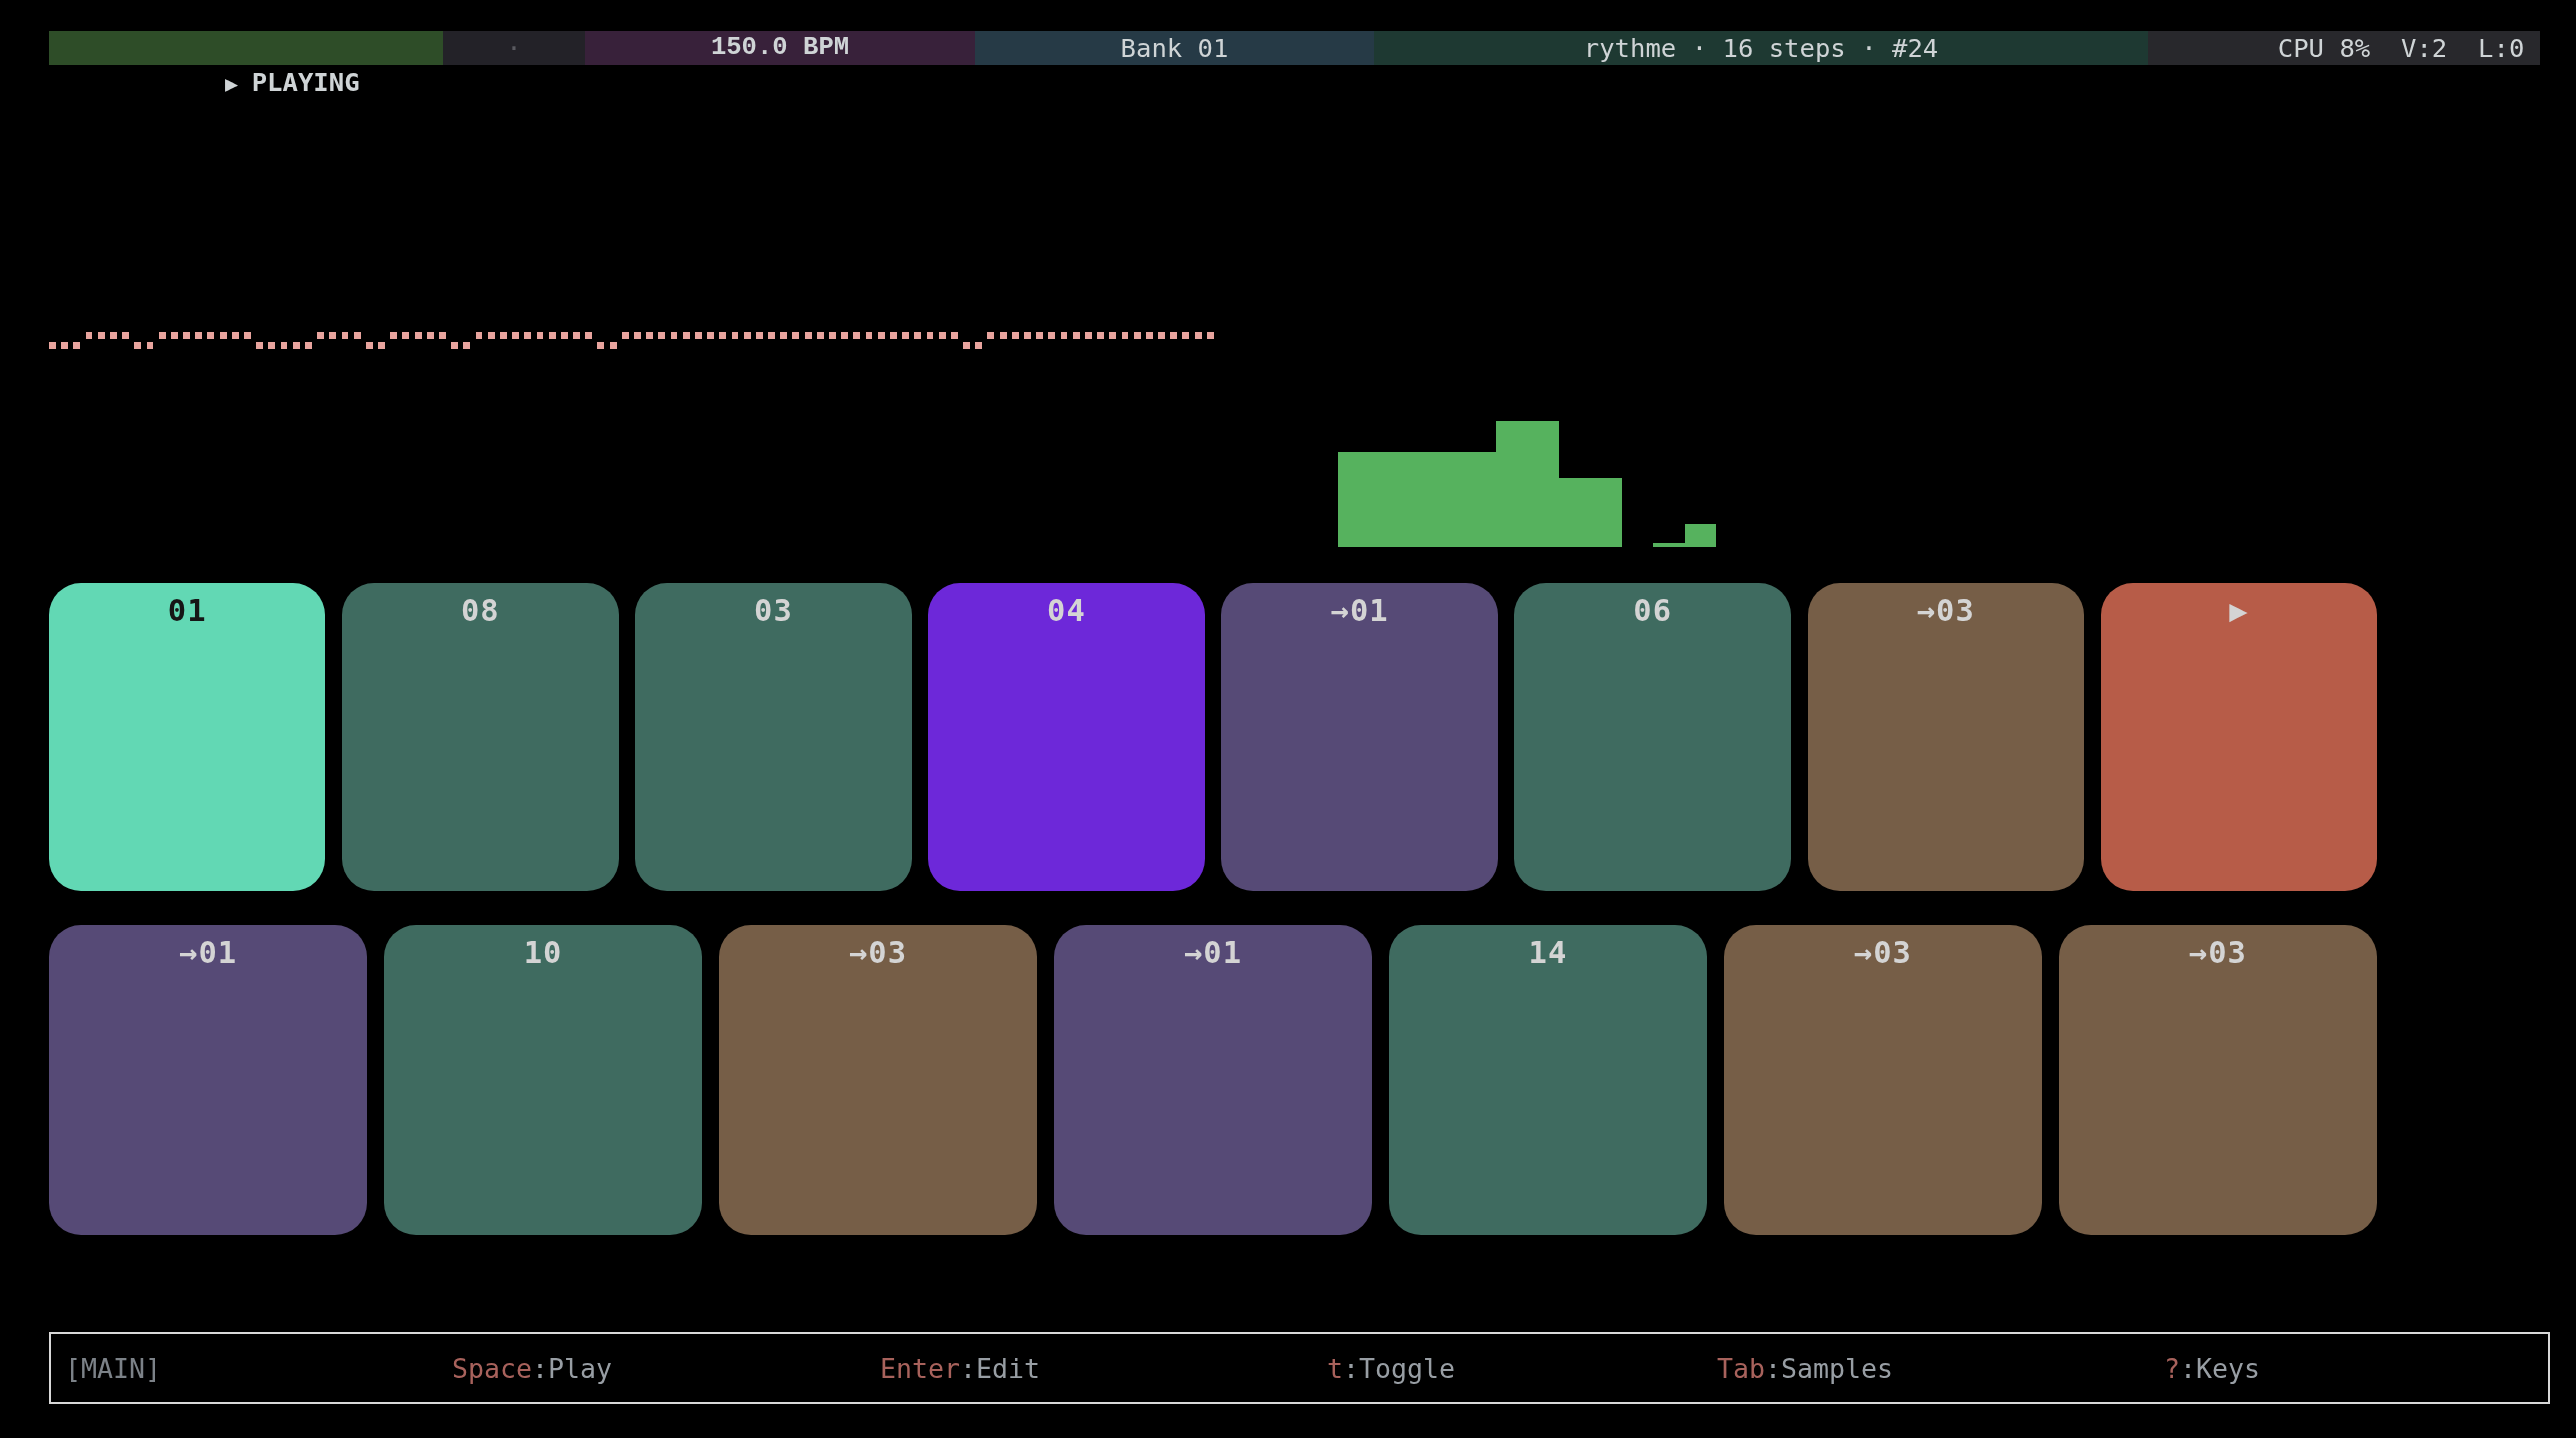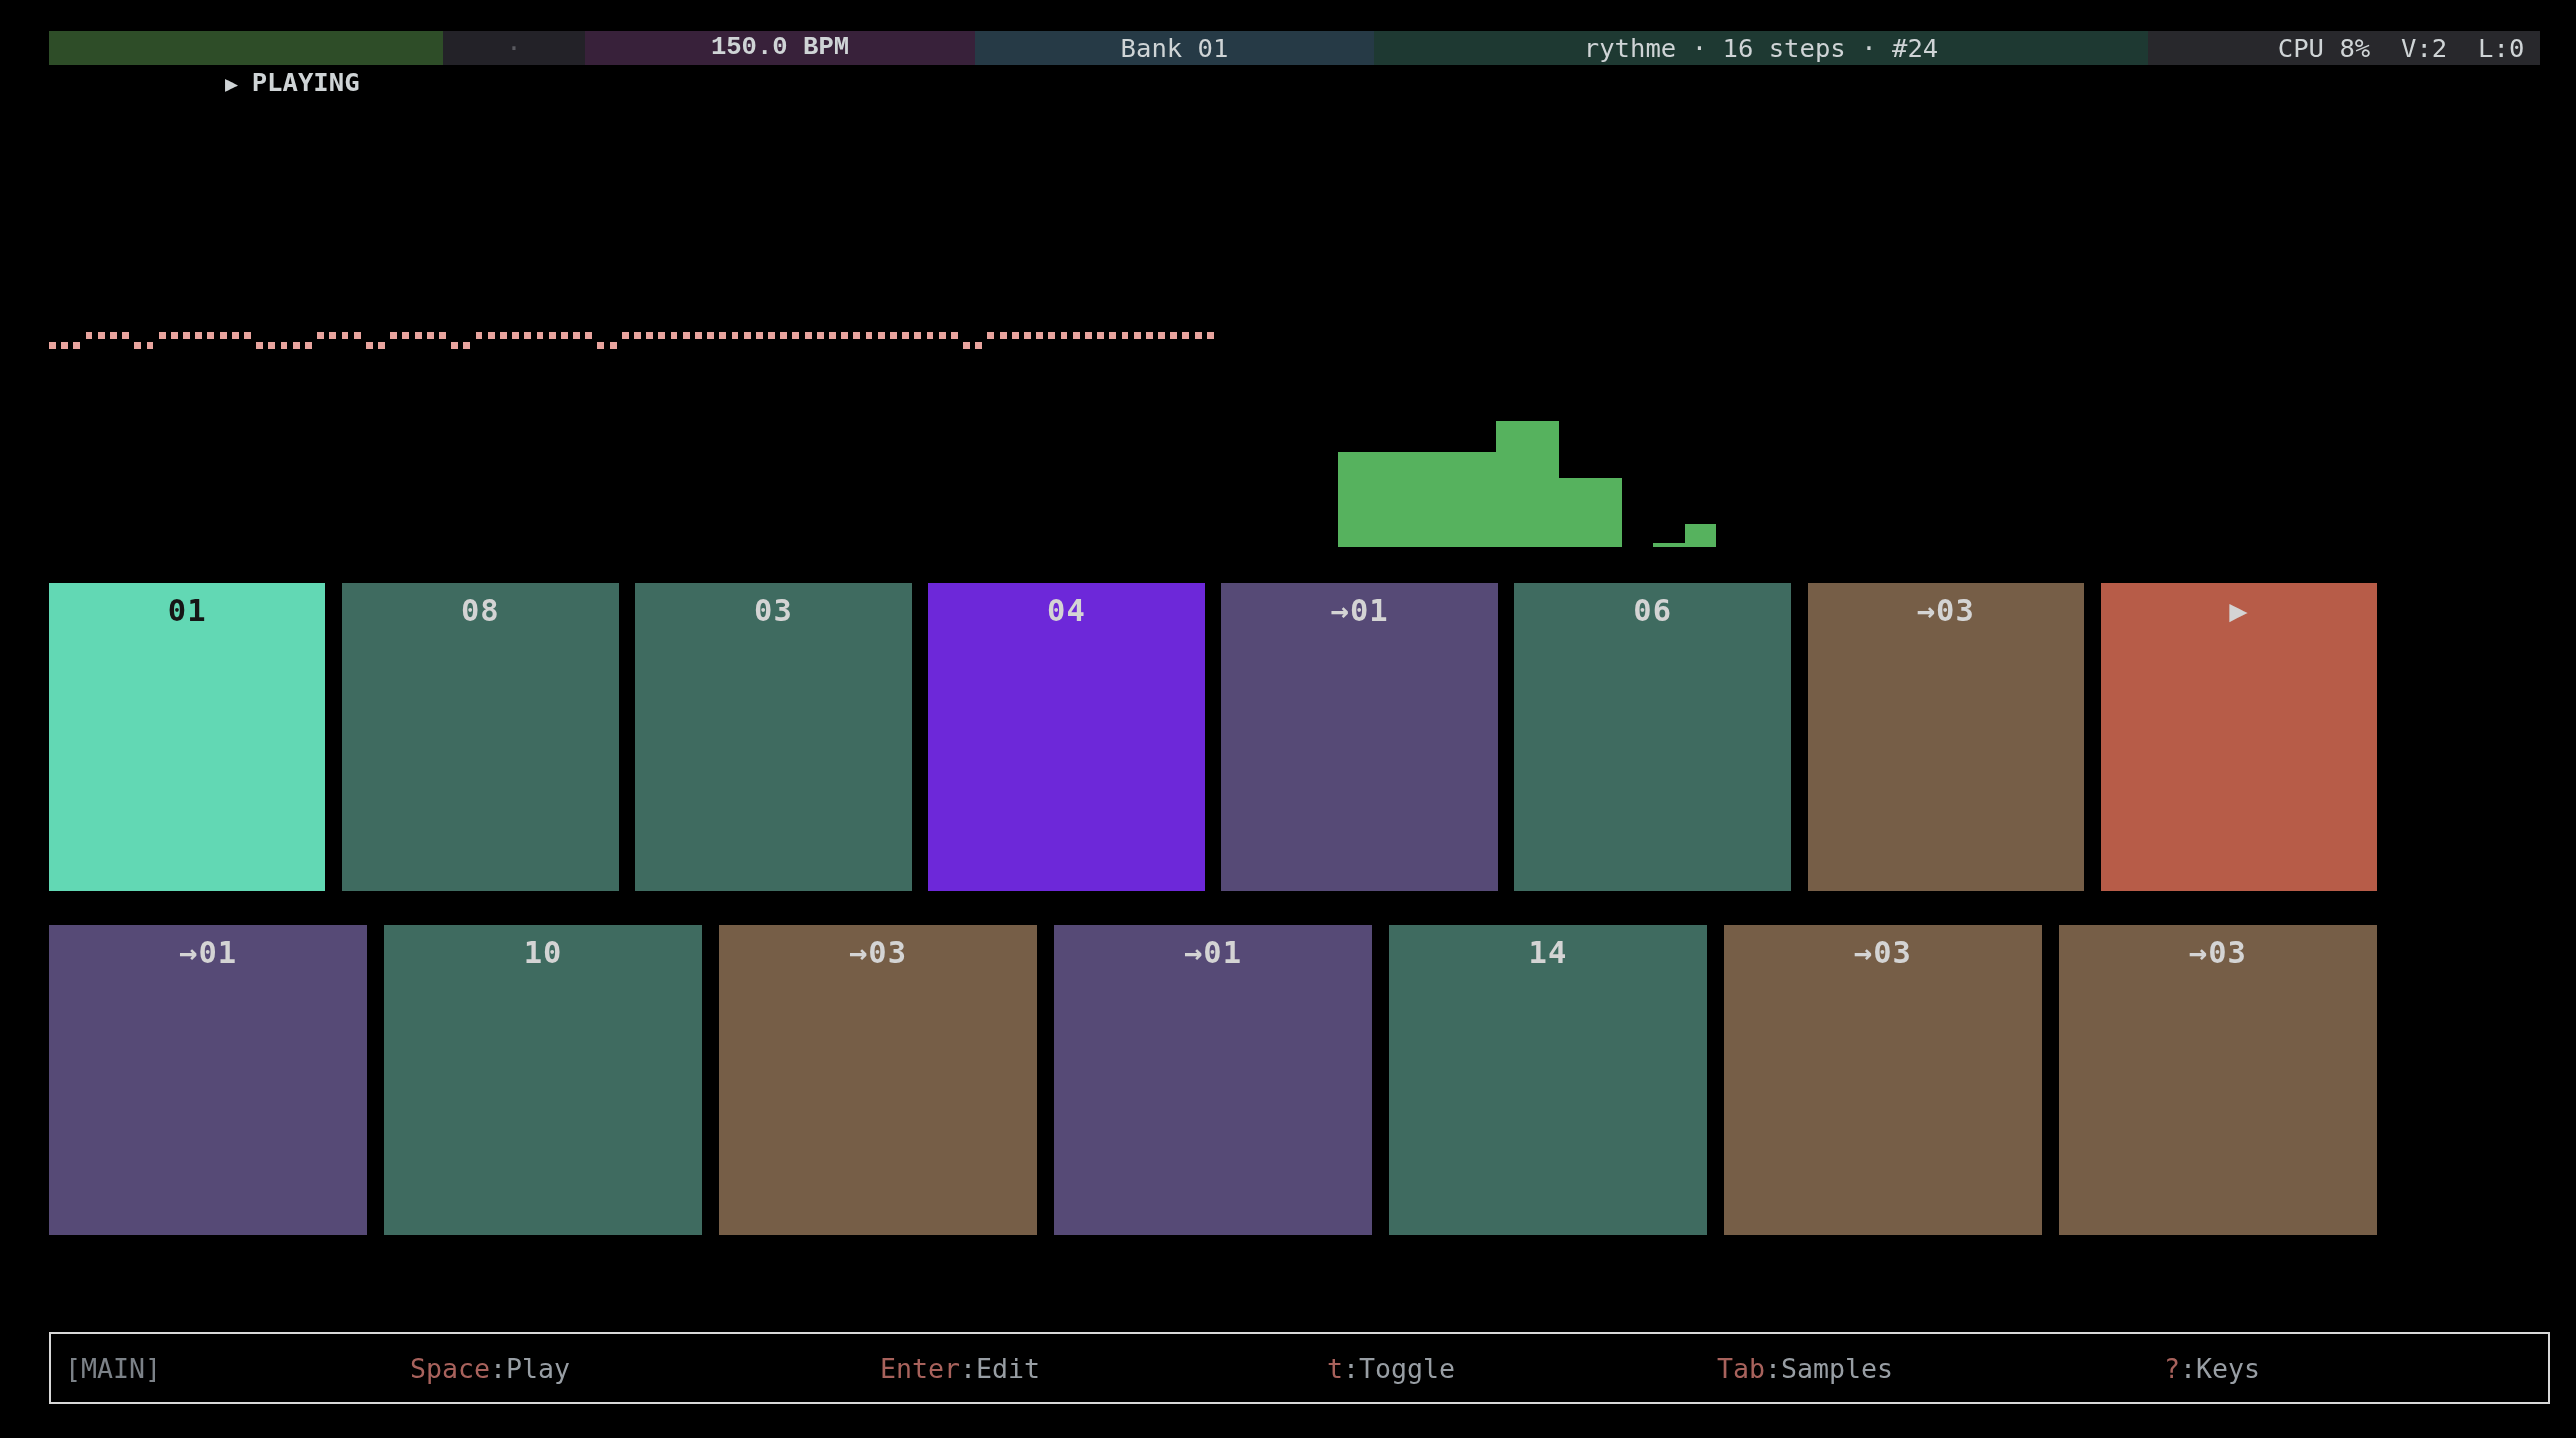--- a/index.html
+++ b/index.html
@@ -67,20 +67,21 @@
     gap: 16.7px;
   }
   .pad-row.row1 { top: 583px; height: 308px; }
   .pad-row.row2 { top: 925px; height: 310px; }
   .pad {
     flex: 1 1 0;
     height: 100%;
     text-align: center;
     box-sizing: border-box;
     padding-top: 9.8px;
+    border-radius: 32px;
   }
   .pad-label {
     font-size: 30.5px;
     font-weight: 700;
     letter-spacing: 1px;
     white-space: pre;
   }
 
   
   .footer {
@@ -95,21 +96,21 @@
     position: absolute;
     top: 50%;
     transform: translate(-50%, -50%);
     font-size: 26.6px;
     white-space: pre;
   }
   .footer-mode { color: #7c8288; }
   .hint-key { color: #a8625c; }
   .hint-action { color: #989ea4; }
   .fi-0 { left: 62px; }
-  .fi-1 { left: 439px; }
+  .fi-1 { left: 481px; }
   .fi-2 { left: 909px; }
   .fi-3 { left: 1340px; }
   .fi-4 { left: 1754px; }
   .fi-5 { left: 2161px; }
 </style>
 </head>
 <body>
 
 <div class="screen">
 

